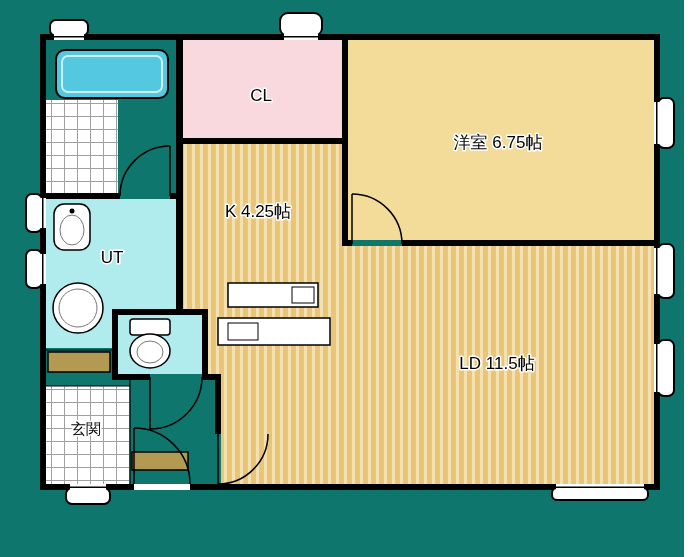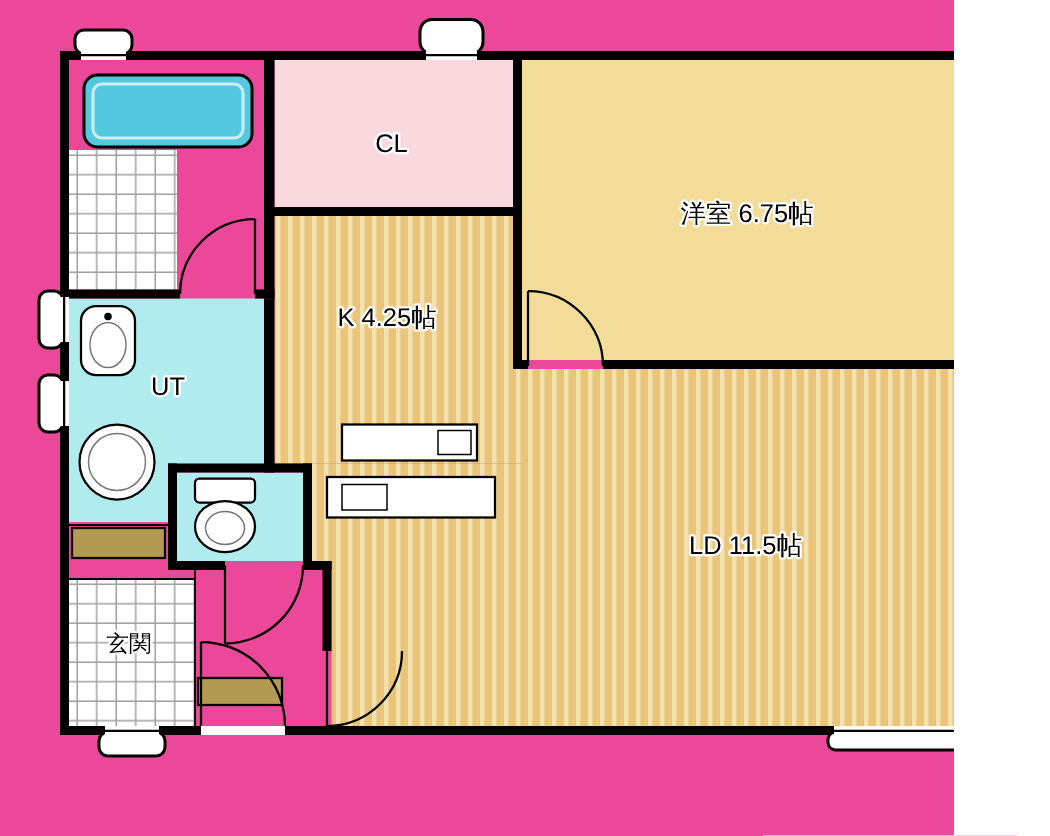--- a/index.html
+++ b/index.html
@@ -1,17 +1,17 @@
 <!DOCTYPE html>
 <html style="--wall: #000000; --closet-fill: #f9d9dd; --western-fill: #f3dc9a; --floor-base: #e9c479; --floor-stripe: #f4e1b0; --wet-fill: #b0ebee; --bathtub-fill: #54c8de; --tile-line: #a0a0a0; --mat-fill: #b39a52; --label-color: #000000;"><head>
 <meta charset="utf-8">
 <style>
   html,body{margin:0;padding:0;background:#fff;}
   .stage{
-    position:relative;width:636px;height:557px;background:#ec4899;overflow:hidden;
+    position:relative;width:684px;height:557px;background:#0f766e;overflow:hidden;
     font-family:"Liberation Sans","DejaVu Sans",sans-serif;
   }
   .stage svg{position:absolute;left:0;top:0;}
   .wall{fill:var(--wall,#000);}
   .floor{fill:url(#stripes);}
   .closet{fill:var(--closet-fill,#f9d9dd);}
   .western{fill:var(--western-fill,#f3dc9a);}
   .wet{fill:var(--wet-fill,#b0ebee);}
   .tub{fill:var(--bathtub-fill,#54c8de);stroke:#000;stroke-width:2;}
   .tile{fill:url(#tiles);}

